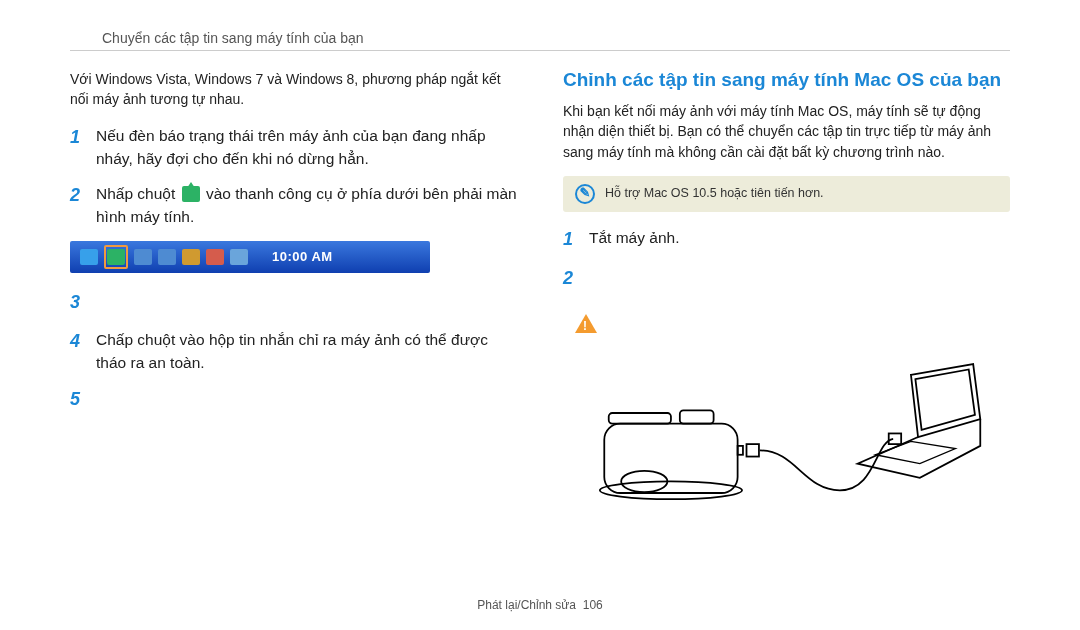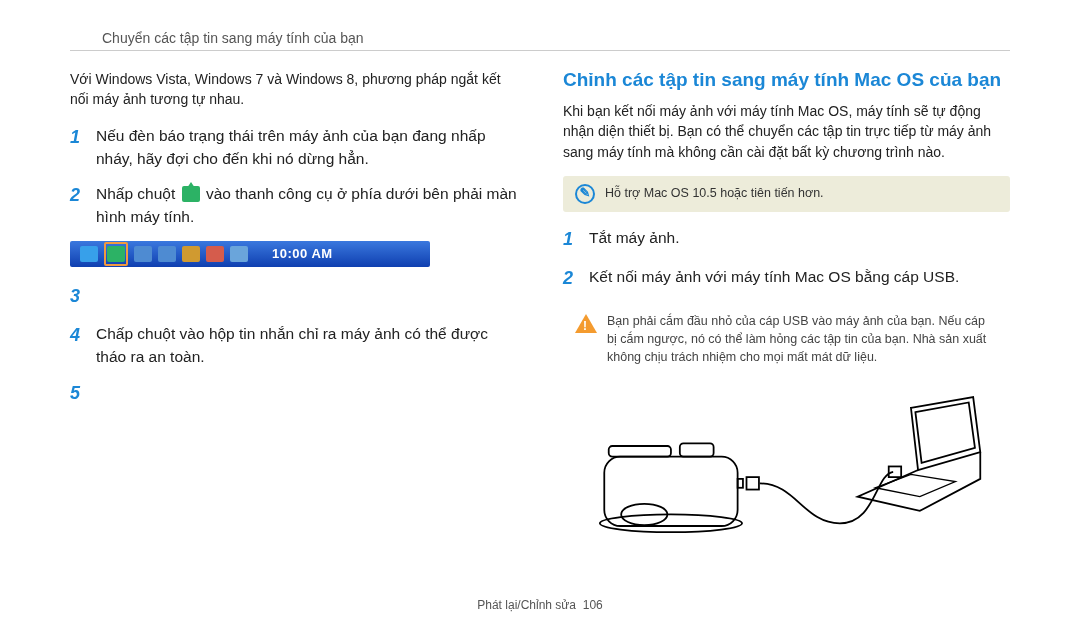--- a/index.html
+++ b/index.html
@@ -75,21 +75,21 @@
     content:"";
     position:absolute; left:5px; top:-4px;
     width:0;height:0;
     border-left:4px solid transparent;
     border-right:4px solid transparent;
     border-bottom:6px solid #2cb265;
   }
   .taskbar {
     margin: 6px 0 16px 0;
     display: flex; align-items: center;
-    height: 26px;
+    height: 32px;
     width: 360px;
     background: linear-gradient(#3a78de,#0f3fb0);
     border-radius: 2px;
     padding: 0 10px;
     gap: 6px;
     position: relative;
   }
   .taskbar .hi {
     border: 2px solid #f19a3e;
     height: 24px; width: 24px;
@@ -216,27 +216,25 @@
       <span>Hỗ trợ Mac OS 10.5 hoặc tiên tiến hơn.</span>
     </div>
 
     <ul class="steps">
       <li class="step">
         <span class="num">1</span>
         <span>Tắt máy ảnh.</span>
       </li>
       <li class="step">
         <span class="num">2</span>
-        <span>Kết nối máy ảnh với máy tính Mac OS bằng cáp USB.</span>
       </li>
     </ul>
 
     <div class="warn">
       <span class="warn-icon"></span>
-      <span>Bạn phải cắm đầu nhỏ của cáp USB vào máy ảnh của bạn. Nếu cáp bị cắm ngược, nó có thể làm hỏng các tập tin của bạn. Nhà sản xuất không chịu trách nhiệm cho mọi mất mát dữ liệu.</span>
     </div>
 
     
     <svg class="diagram" viewBox="0 0 440 180">
 
       <g fill="none" stroke="#000" stroke-width="2">
         <rect x="15" y="75" rx="18" ry="18" width="150" height="78"></rect>
         <ellipse cx="90" cy="150" rx="80" ry="10"></ellipse>
         <ellipse cx="60" cy="140" rx="26" ry="12"></ellipse>
         <rect x="165" y="100" width="6" height="10"></rect>

